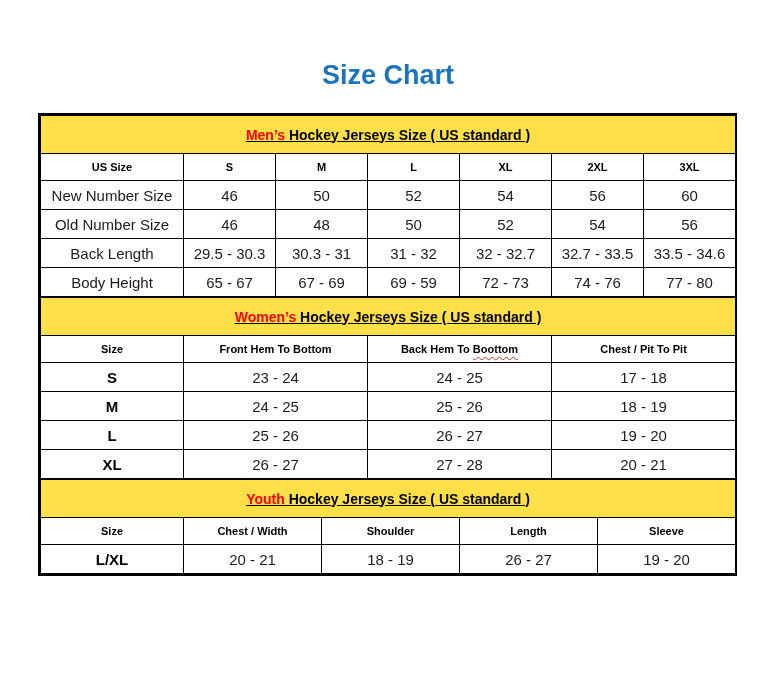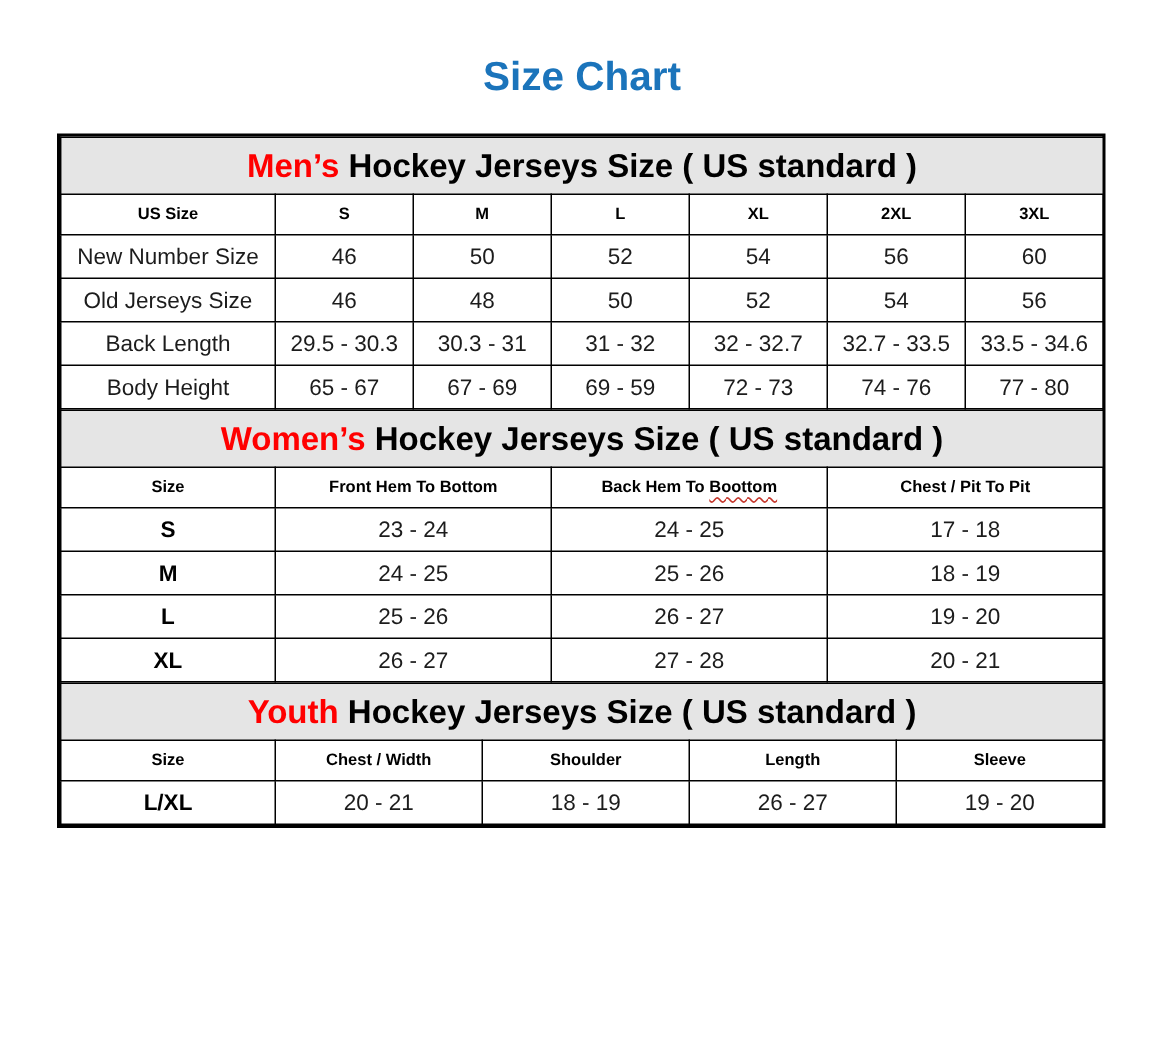--- a/index.html
+++ b/index.html
@@ -3,21 +3,21 @@
 <meta charset="utf-8">
 <style>
   html, body {
     margin: 0; padding: 0;
     width: 776px; height: 692px;
     background: #ffffff;
     font-family: "Liberation Sans", sans-serif;
   }
   .title {
     margin: 0;
-    padding-top: 36px;
+    padding-top: 60px;
     text-align: center;
     font-size: 27px;
     font-weight: bold;
     color: #1B74BB;
   }
   .chart-wrap {
     width: 695px;
     margin: 22px 0 0 38px;
     border: 2px solid #000;
   }
@@ -29,24 +29,25 @@
   td, th {
     border: 1px solid #000;
     text-align: center;
     vertical-align: middle;
     padding: 0;
     overflow: hidden;
     white-space: nowrap;
   }
   tr.band td {
     height: 37px;
-    background: #e5e5e5;
-    font-weight: bold;
-    font-size: 22px;
+    background: #fde047;
+    font-weight: bold;
+    font-size: 14px;
     color: #000;
+    text-decoration: underline;
   }
   .hl { color: #FF0000; }
   tr.head th {
     height: 26px;
     font-size: 11px;
     font-weight: bold;
     color: #000;
   }
   tr.data td {
     height: 28px;
@@ -102,21 +103,21 @@
       <tr class="data">
         <td class="lbl">New Number Size</td>
         <td>46</td>
         <td>50</td>
         <td>52</td>
         <td>54</td>
         <td>56</td>
         <td>60</td>
       </tr>
       <tr class="data">
-        <td class="lbl">Old Jerseys Size</td>
+        <td class="lbl">Old Number Size</td>
         <td>46</td>
         <td>48</td>
         <td>50</td>
         <td>52</td>
         <td>54</td>
         <td>56</td>
       </tr>
       <tr class="data">
         <td class="lbl">Back Length</td>
         <td>29.5 - 30.3</td>

